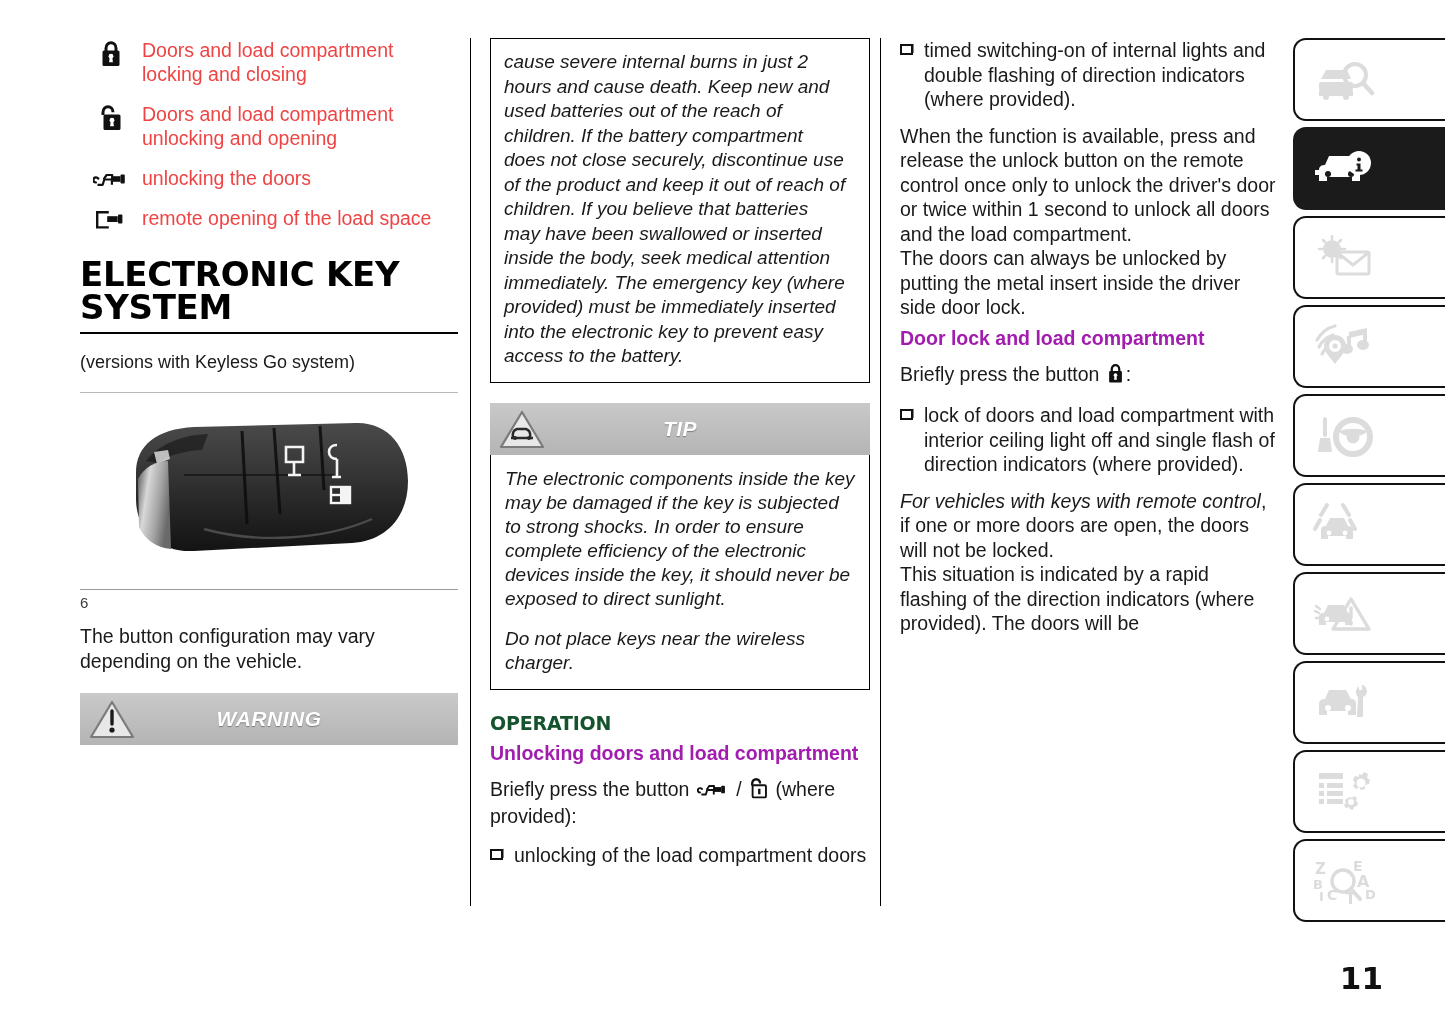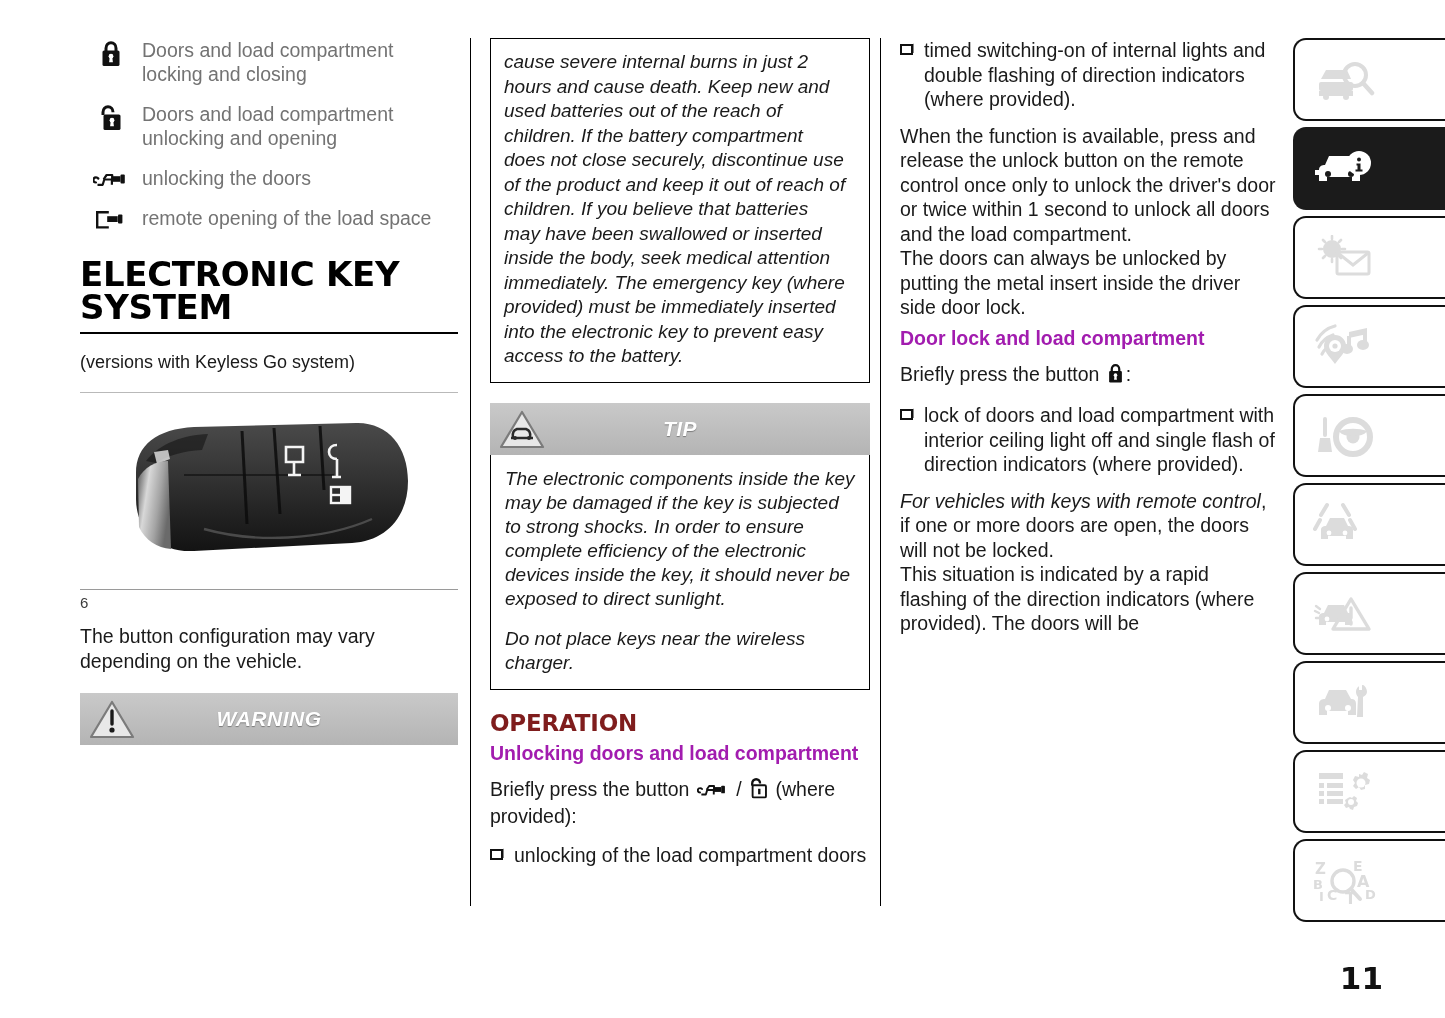--- a/index.html
+++ b/index.html
@@ -22,37 +22,37 @@
 
   .vdivide { position:absolute; top:38px; width:1px; height:868px; background:#000; }
   .vdiv-1 { left:470px; }
   .vdiv-2 { left:880px; }
 
   
   .legend { margin:0; padding:0; list-style:none; }
   .legend-row { display:flex; align-items:flex-start; margin-bottom:16px; }
   .legend-icon { width:62px; flex:0 0 62px; display:flex; justify-content:center;
                  padding-top:2px; }
-  .legend-text { font-size:19.5px; line-height:24px; color:#737373; }
+  .legend-text { font-size:19.5px; line-height:24px; color:#ef4444; }
 
   
   h1.sec {
     font-family:"DejaVu Sans", sans-serif;
     font-weight:bold; font-size:34px; line-height:33px;
     letter-spacing:-0.3px;
     margin:26px 0 0 0; color:#000;
   }
   .rule-thick { border:0; border-top:2.5px solid #000; margin:8px 0 0 0; }
   .rule-thin  { border:0; border-top:1px solid #b9b9b9; margin:18px 0 0 0; }
   .subtitle { font-size:18px; line-height:24px; margin-top:16px; }
 
   h2.sub {
     font-family:"DejaVu Sans", sans-serif;
-    font-weight:bold; font-size:23px; line-height:27px;
-    margin:20px 0 0 0; color:#7f1d1d; letter-spacing:-0.2px;
+    font-weight:bold; font-size:19px; line-height:27px;
+    margin:20px 0 0 0; color:#14532d; letter-spacing:-0.2px;
   }
   h3.sub3 {
     font-weight:bold; font-size:19.5px; line-height:24px;
     margin:4px 0 0 0; color:#a21caf;
   }
 
   p.body { font-size:19.5px; line-height:24.5px; margin:12px 0 0 0; }
   p.tight { margin-top:0; }
 
   

